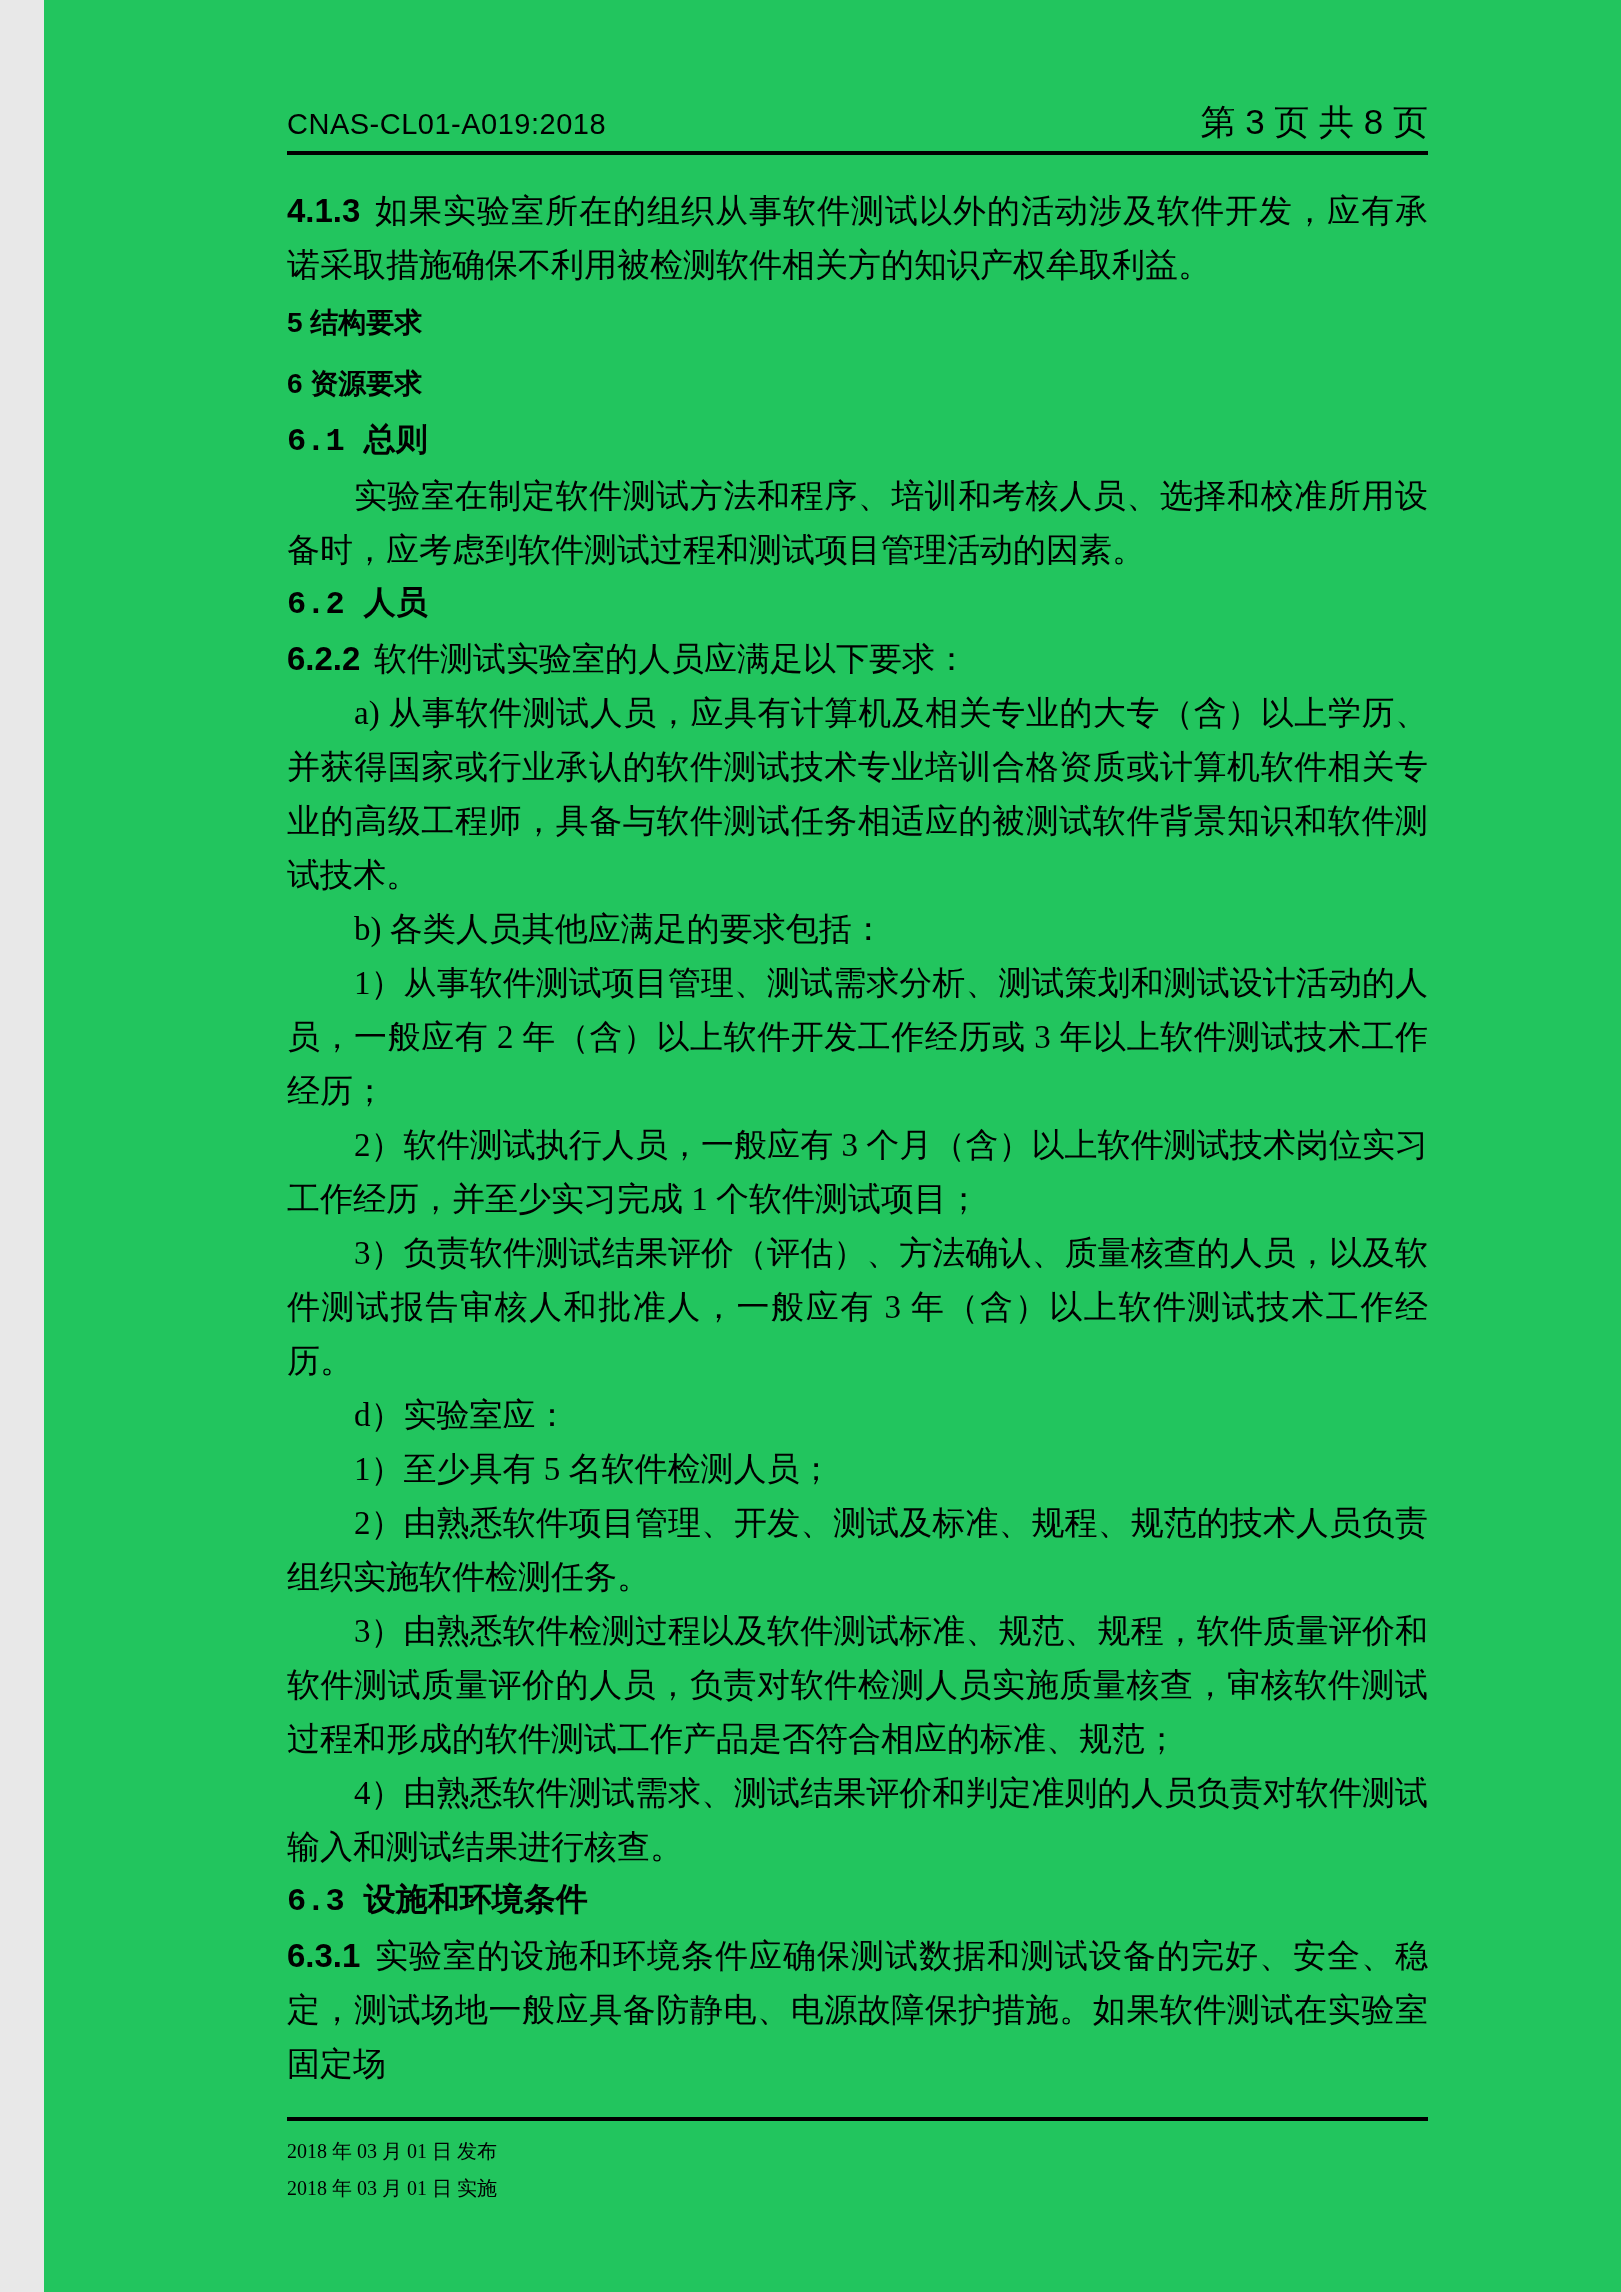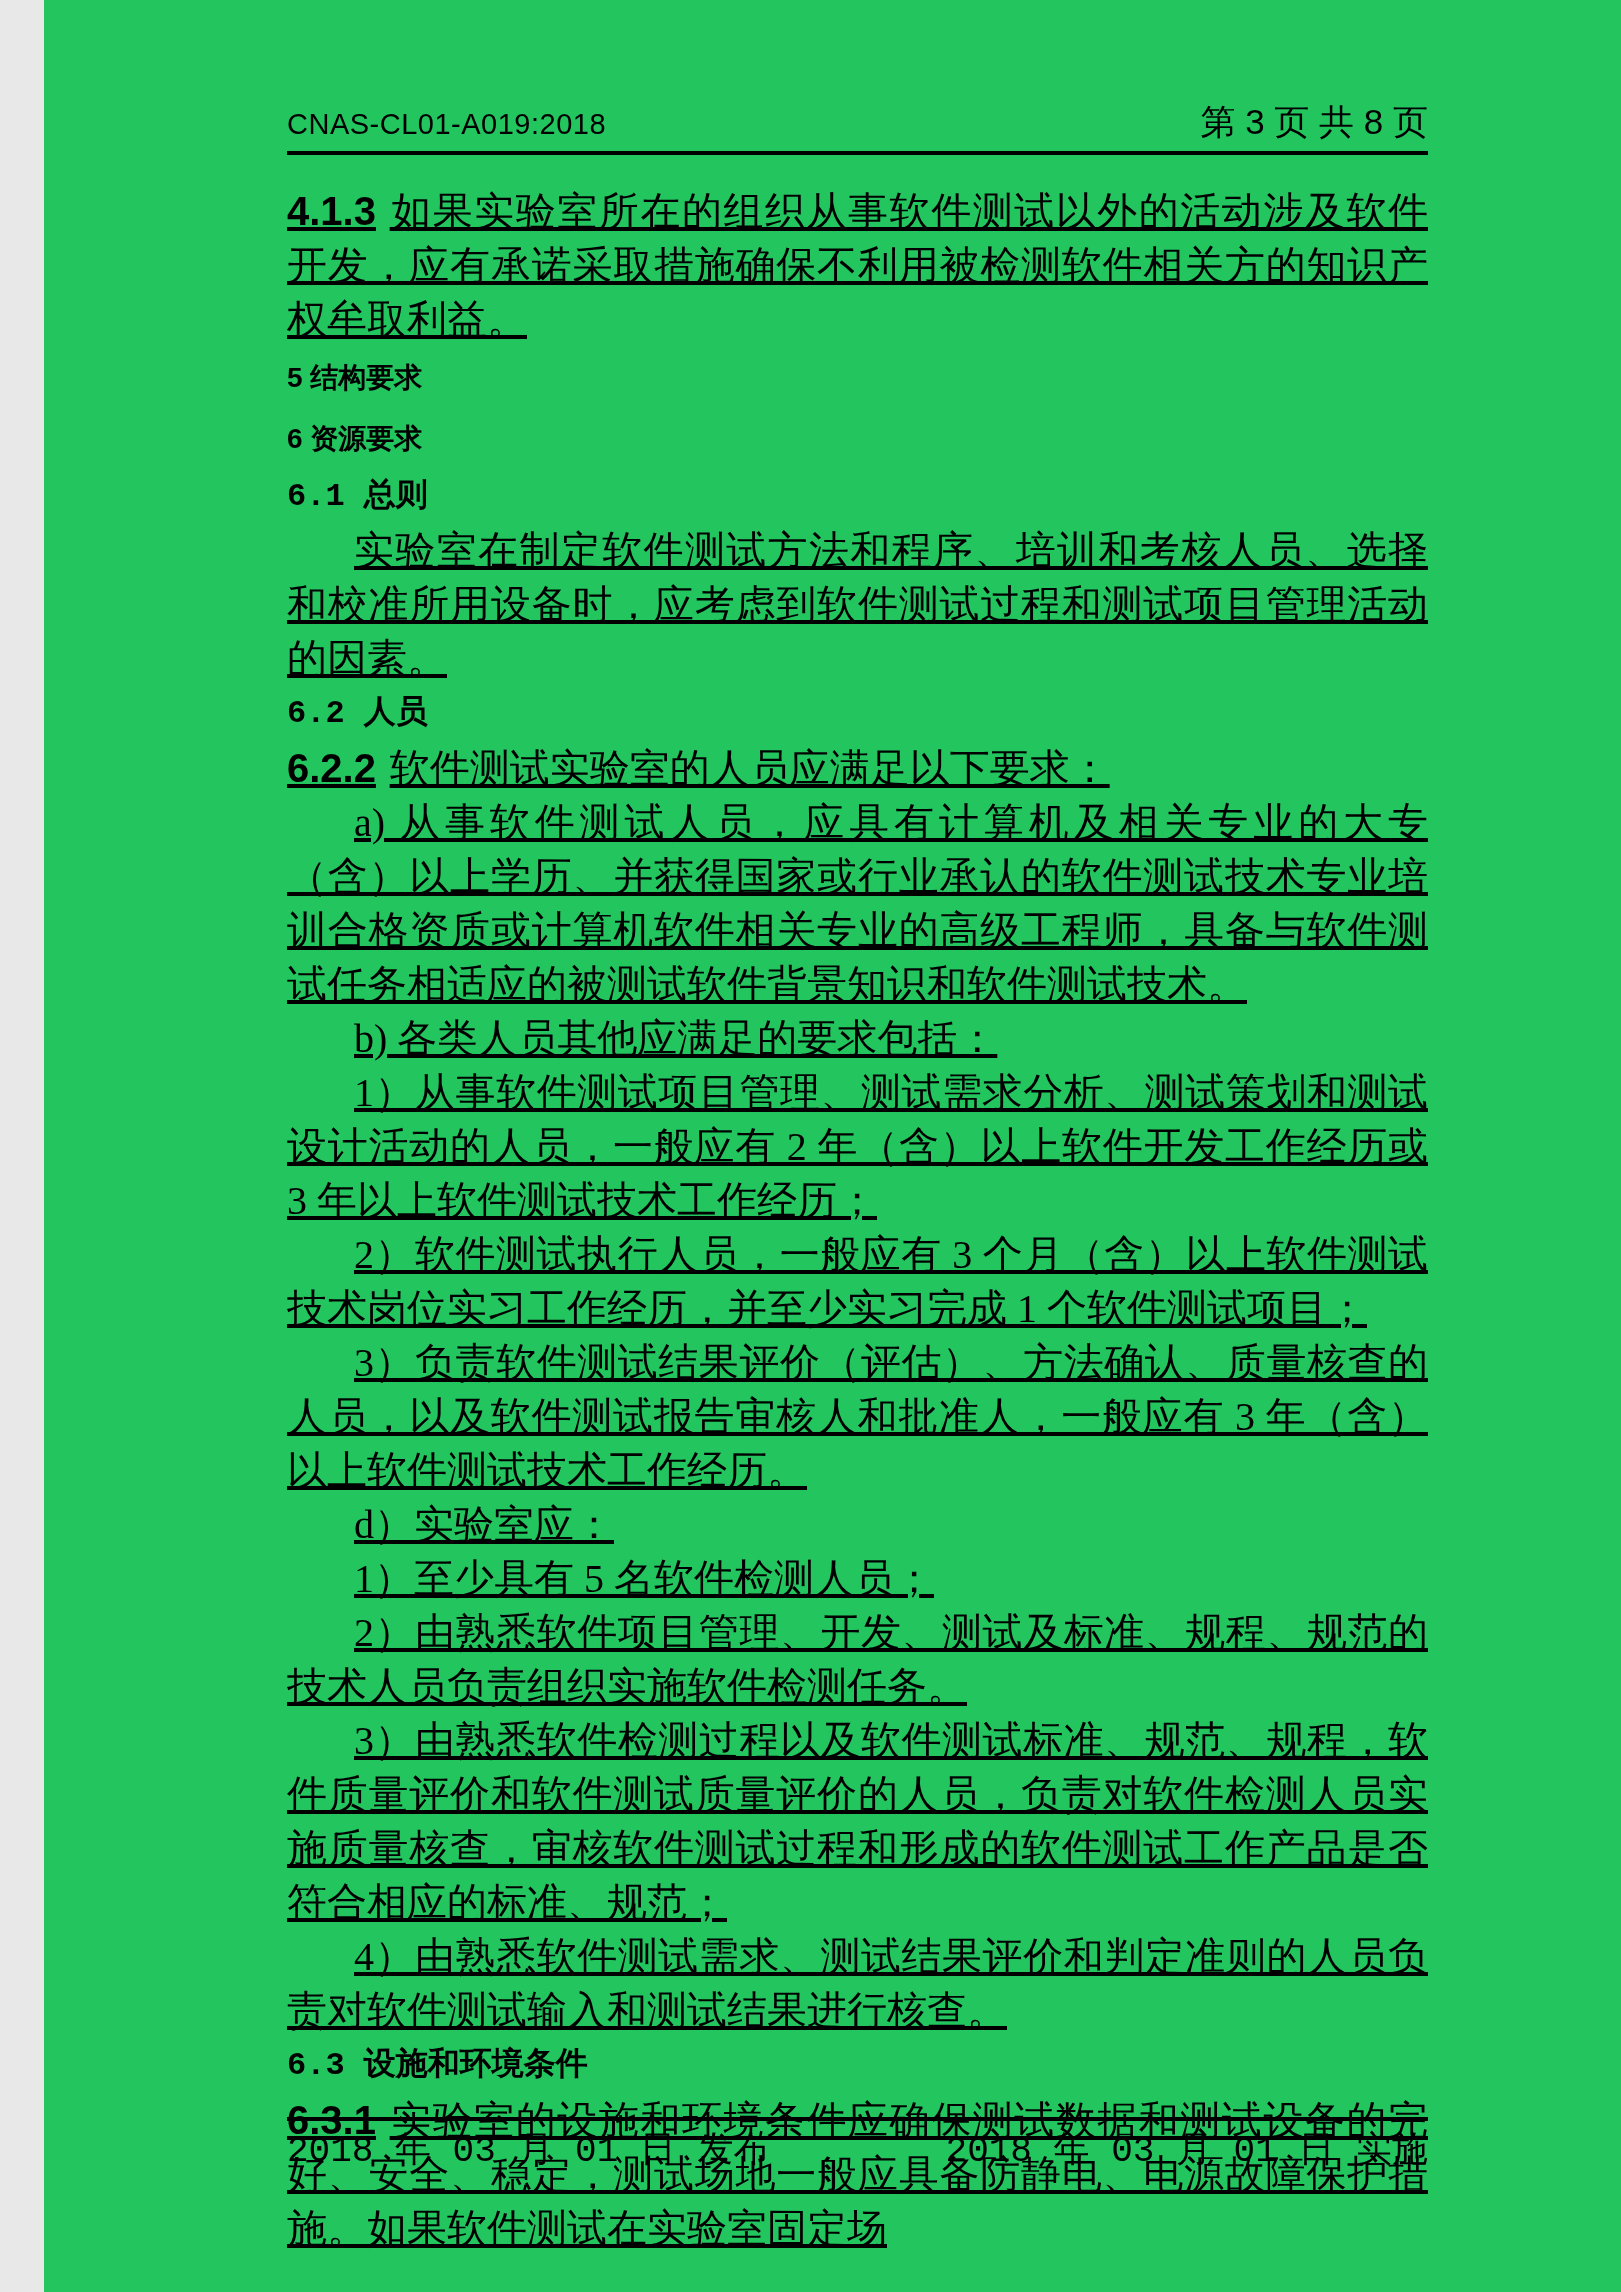--- a/index.html
+++ b/index.html
@@ -32,25 +32,24 @@
   .header .page-info { font-size: 35px; }
   
   .content {
     position: absolute;
     left: 243px;
     width: 1141px;
     top: 184px;
   }
   .blk { margin: 0; padding: 0; }
   .para {
-    font-size: 40px;
+    font-size: 33px;
     line-height: 54px;
     text-align: justify;
     font-family: "Liberation Serif", serif;
-    text-decoration: underline;
   }
   .para-indent { text-indent: 67px; }
   .cnum {
     font-family: "Liberation Sans", sans-serif;
     font-weight: bold;
     margin-right: 13.7px;
   }
   .h1 {
     font-size: 28px;
     font-weight: bold;
@@ -66,23 +65,24 @@
   
   .footer {
     position: absolute;
     left: 243px;
     width: 1141px;
     top: 2117px;
     border-top: 4.9px solid #000;
     padding-top: 11.8px;
     display: flex;
     justify-content: space-between;
-    font-size: 36px;
+    font-size: 20px;
     line-height: 37px;
-    font-family: Liberation Mono, monospace;
+    font-family: Liberation Serif, serif;
+    flex-direction: column;
   }
 </style>
 </head>
 <body>
 
 <div class="page">
 
   <div class="header">
     <span class="doc-code">CNAS-CL01-A019:2018</span>
     <span class="page-info">第 3 页 共 8 页</span>

